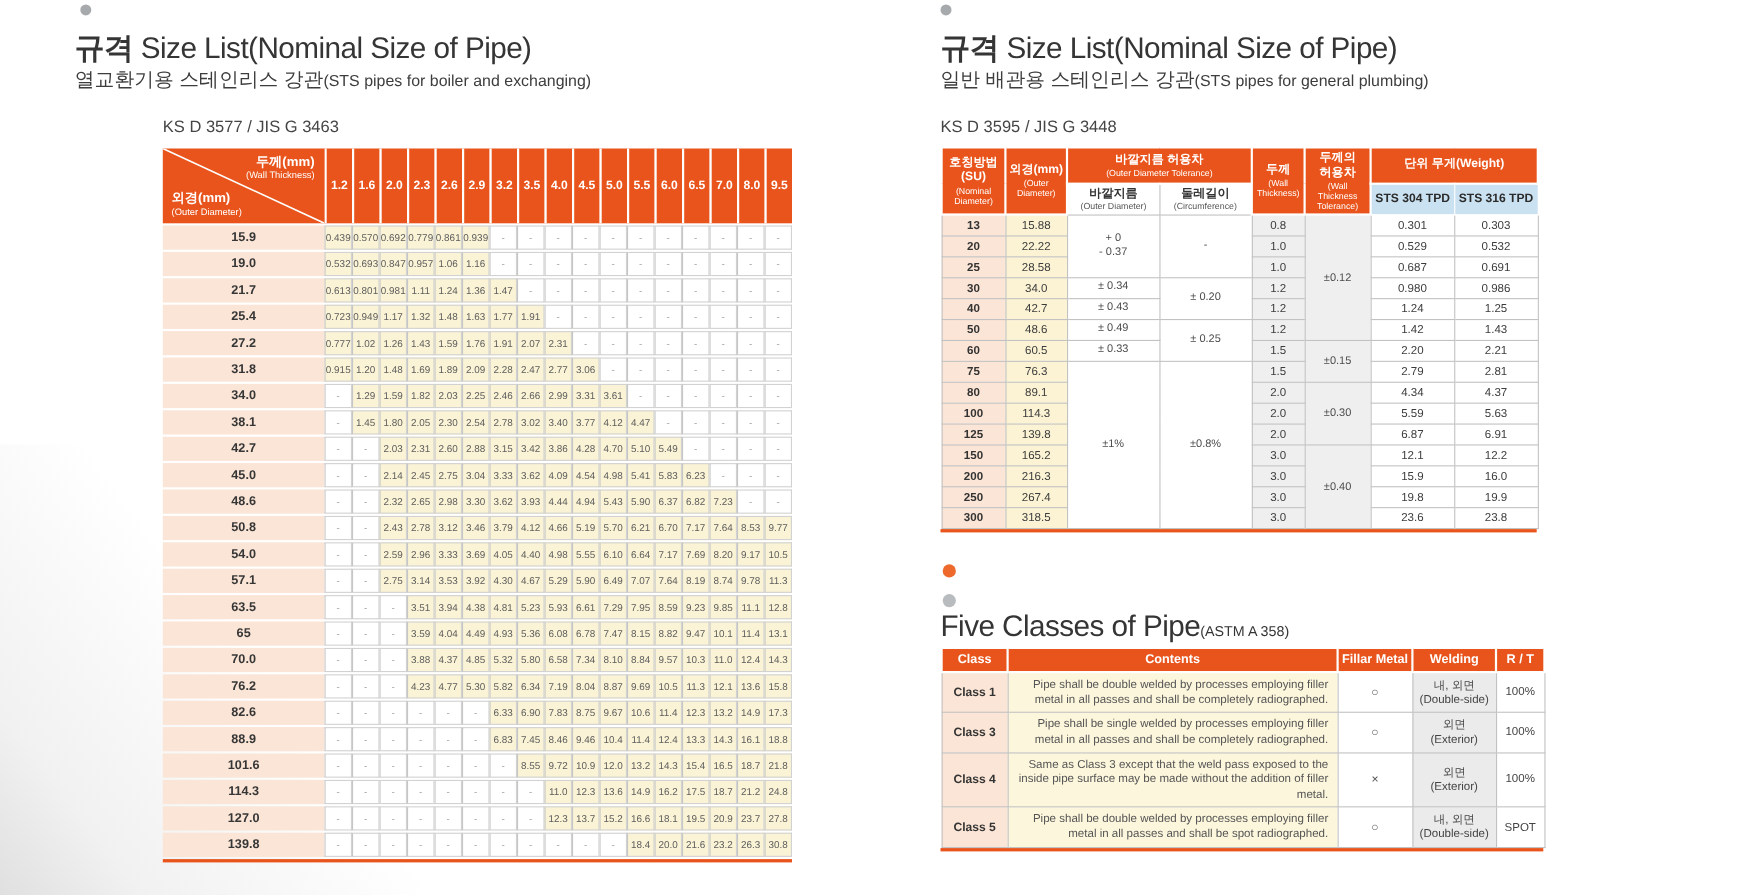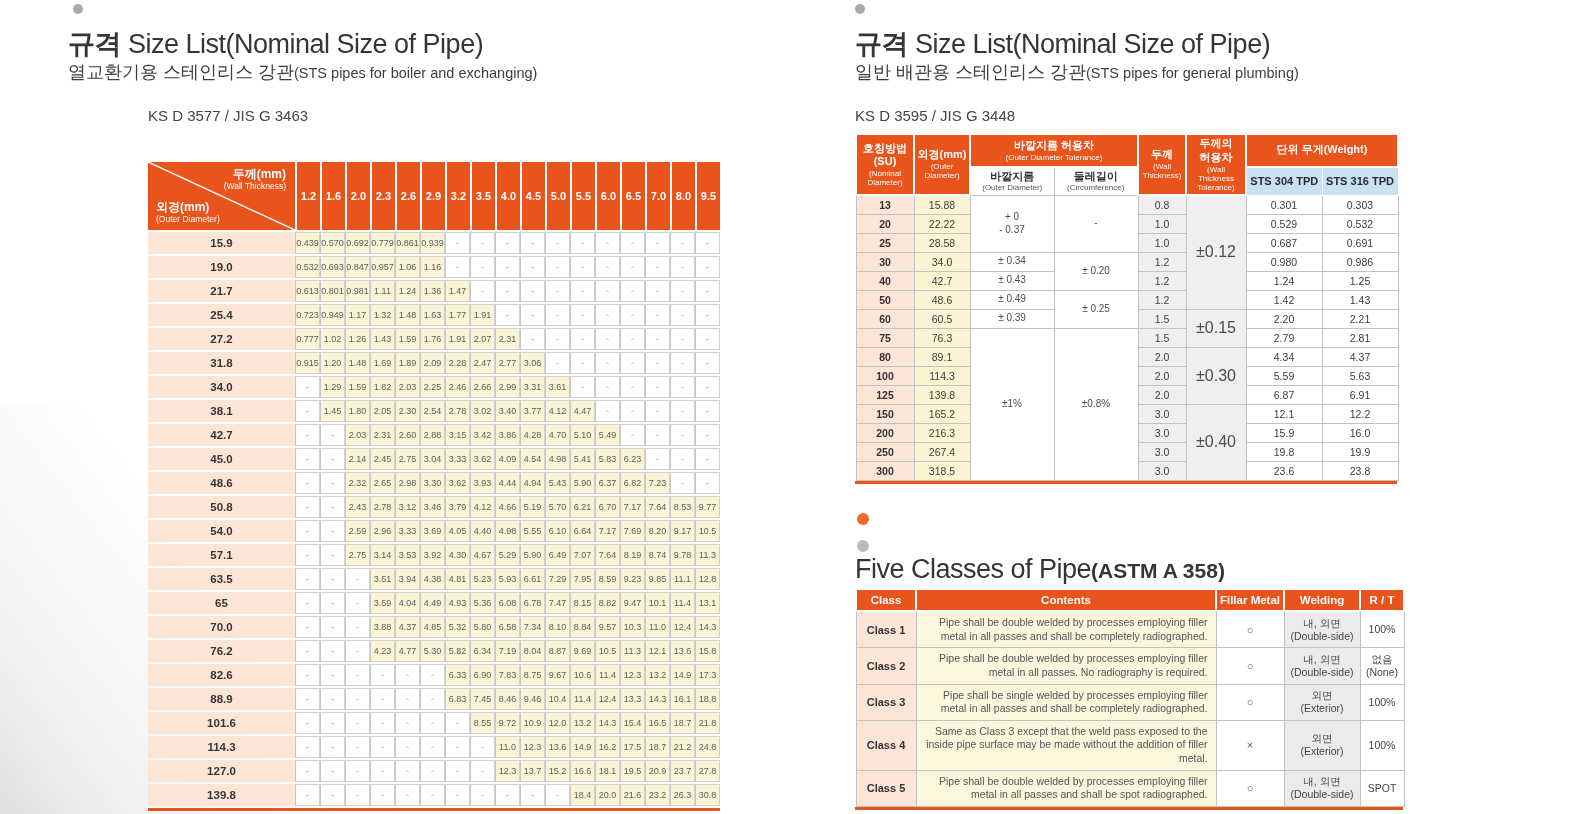--- a/index.html
+++ b/index.html
@@ -33,21 +33,21 @@
   .subtitle .en{font-size:14.5px;}
   .standard{position:absolute; top:85px; font-size:15px; color:#454545; white-space:nowrap;}
   #page-left .standard{left:80px;}
   #page-right .standard{left:0;}
   .tablewrap{position:absolute; top:111px;}
   #page-left .tablewrap{left:80px;}
   #page-right .tablewrap{left:0;}
   .orange-rule{height:3px; background:var(--accent);}
 
   
-  #left-table{border-collapse:separate; border-spacing:0 2px; table-layout:fixed; width:572px;margin-top:27px;}
+  #left-table{border-collapse:separate; border-spacing:0 2px; table-layout:fixed; width:572px;}
   #left-table thead th{background:var(--accent); color:#fff; vertical-align:middle;}
   #left-table thead .num-h{font-size:11px; font-weight:700; border-left:2px solid #fff; height:68px;}
   .corner-cell{position:relative; width:147px; height:68px; padding:0;}
   .corner-cell svg{position:absolute; left:0; top:0;}
   .corner-top{position:absolute; top:6px; right:9px; text-align:right; line-height:1.15;}
   .corner-bottom{position:absolute; bottom:5px; left:8px; text-align:left; line-height:1.15;}
   .corner-k{font-size:12px; font-weight:700;}
   .corner-e{font-size:8.5px; font-weight:400;}
   #left-table tbody th.od{background:var(--peach); font-size:11.5px; font-weight:700; color:#363636; height:22px;}
   #left-table tbody td{height:22px; text-align:center; font-size:9px; border:1px solid #d2d2d2; border-left:1px solid #c6c6c6;}
@@ -61,28 +61,28 @@
   #right-table thead .hk{font-size:11px; font-weight:700; line-height:1.25; white-space:pre-line;}
   #right-table thead .he{font-size:8px; font-weight:400; line-height:1.15; white-space:pre-line;}
   #right-table thead th.sub-white{background:#fff; color:#333; border:1px solid #c2c2c2; padding:2px 0;}
   #right-table thead th.sub-white .hk{color:#333;}
   #right-table thead th.sub-white .he{color:#555;}
   #right-table thead th.sub-blue{background:var(--blue); color:#2b2b2b; font-size:11px; font-weight:700; border:1px solid #fff; height:28px;}
   #right-table tbody td{border:1px solid #c2c2c2; height:19px; font-size:10.5px; color:#3c3c3c;}
   #right-table tbody td.su{background:var(--peach); font-weight:700; color:#333;}
   #right-table tbody td.od{background:#FBF3D4;}
   #right-table tbody td.thk{background:var(--graypanel);}
-  #right-table tbody td.ttol{background:var(--graypanel); color:#4c4c4c; font-size:16px;}
+  #right-table tbody td.ttol{background:var(--graypanel); color:#4c4c4c; font-size:10px;}
   #right-table tbody td.tol{background:#fff; color:#4c4c4c; font-size:10px; white-space:pre-line; line-height:1.25;}
   #right-table tbody td.w{background:#fff;}
 
   
   .fc-heading{position:absolute; left:0; top:532px; white-space:nowrap; color:#353535;}
   .fc-main{font-size:27px; letter-spacing:-0.5px;}
-  .fc-paren{font-size:21px;font-weight:bold;}
+  .fc-paren{font-size:13px;}
   #classes-wrap{position:absolute; left:0; top:566px;}
   #classes-table{border-collapse:collapse; table-layout:fixed; width:548px;}
   #classes-table thead th{background:var(--accent); color:#fff; font-size:11.5px; font-weight:700; height:22px; border:2px solid #fff;}
   #classes-table tbody td{border:1px solid #c2c2c2; vertical-align:middle;}
   #classes-table td.cls{background:var(--peach); font-weight:700; font-size:11px; text-align:center; color:#333;margin-top:20px;}
   #classes-table td.contents{background:var(--contyellow); font-size:10.5px; color:#555; padding:4px 8px; line-height:1.3; text-align:right;}
   #classes-table td.filler{background:#fff; text-align:center; font-size:11px; color:#555;}
   #classes-table td.weld{background:var(--weldgray); text-align:center; font-size:10.5px; color:#444; white-space:pre-line; line-height:1.25;}
   #classes-table td.rt{background:#fff; text-align:center; font-size:10.5px; color:#444; white-space:pre-line; line-height:1.25;}
 </style>
@@ -739,21 +739,21 @@
               <td class="od">48.6</td>
               <td class="tol" rowspan="1">± 0.49</td>
               <td class="tol" rowspan="2">± 0.25</td>
               <td class="thk">1.2</td>
               <td class="w">1.42</td>
               <td class="w">1.43</td>
             </tr>
             <tr>
               <td class="su">60</td>
               <td class="od">60.5</td>
-              <td class="tol" rowspan="1">± 0.39</td>
+              <td class="tol" rowspan="1">± 0.33</td>
               <td class="thk">1.5</td>
               <td class="ttol" rowspan="2">±0.15</td>
               <td class="w">2.20</td>
               <td class="w">2.21</td>
             </tr>
             <tr>
               <td class="su">75</td>
               <td class="od">76.3</td>
               <td class="tol" rowspan="8">±1%</td>
               <td class="tol" rowspan="8">±0.8%</td>
@@ -840,29 +840,20 @@
         <tbody id="classes-body">
             <tr>
               <td class="cls">Class 1</td>
               <td class="contents">Pipe shall be double welded by processes employing filler metal in all passes and shall be completely radiographed.</td>
               <td class="filler">○</td>
               <td class="weld">내, 외면
 (Double-side)</td>
               <td class="rt">100%</td>
             </tr>
             <tr>
-              <td class="cls">Class 2</td>
-              <td class="contents">Pipe shall be double welded by processes employing filler metal in all passes. No radiography is required.</td>
-              <td class="filler">○</td>
-              <td class="weld">내, 외면
-(Double-side)</td>
-              <td class="rt">없음
-(None)</td>
-            </tr>
-            <tr>
               <td class="cls">Class 3</td>
               <td class="contents">Pipe shall be single welded by processes employing filler metal in all passes and shall be completely radiographed.</td>
               <td class="filler">○</td>
               <td class="weld">외면
 (Exterior)</td>
               <td class="rt">100%</td>
             </tr>
             <tr>
               <td class="cls">Class 4</td>
               <td class="contents">Same as Class 3 except that the weld pass exposed to the inside pipe surface may be made without the addition of filler metal.</td>

